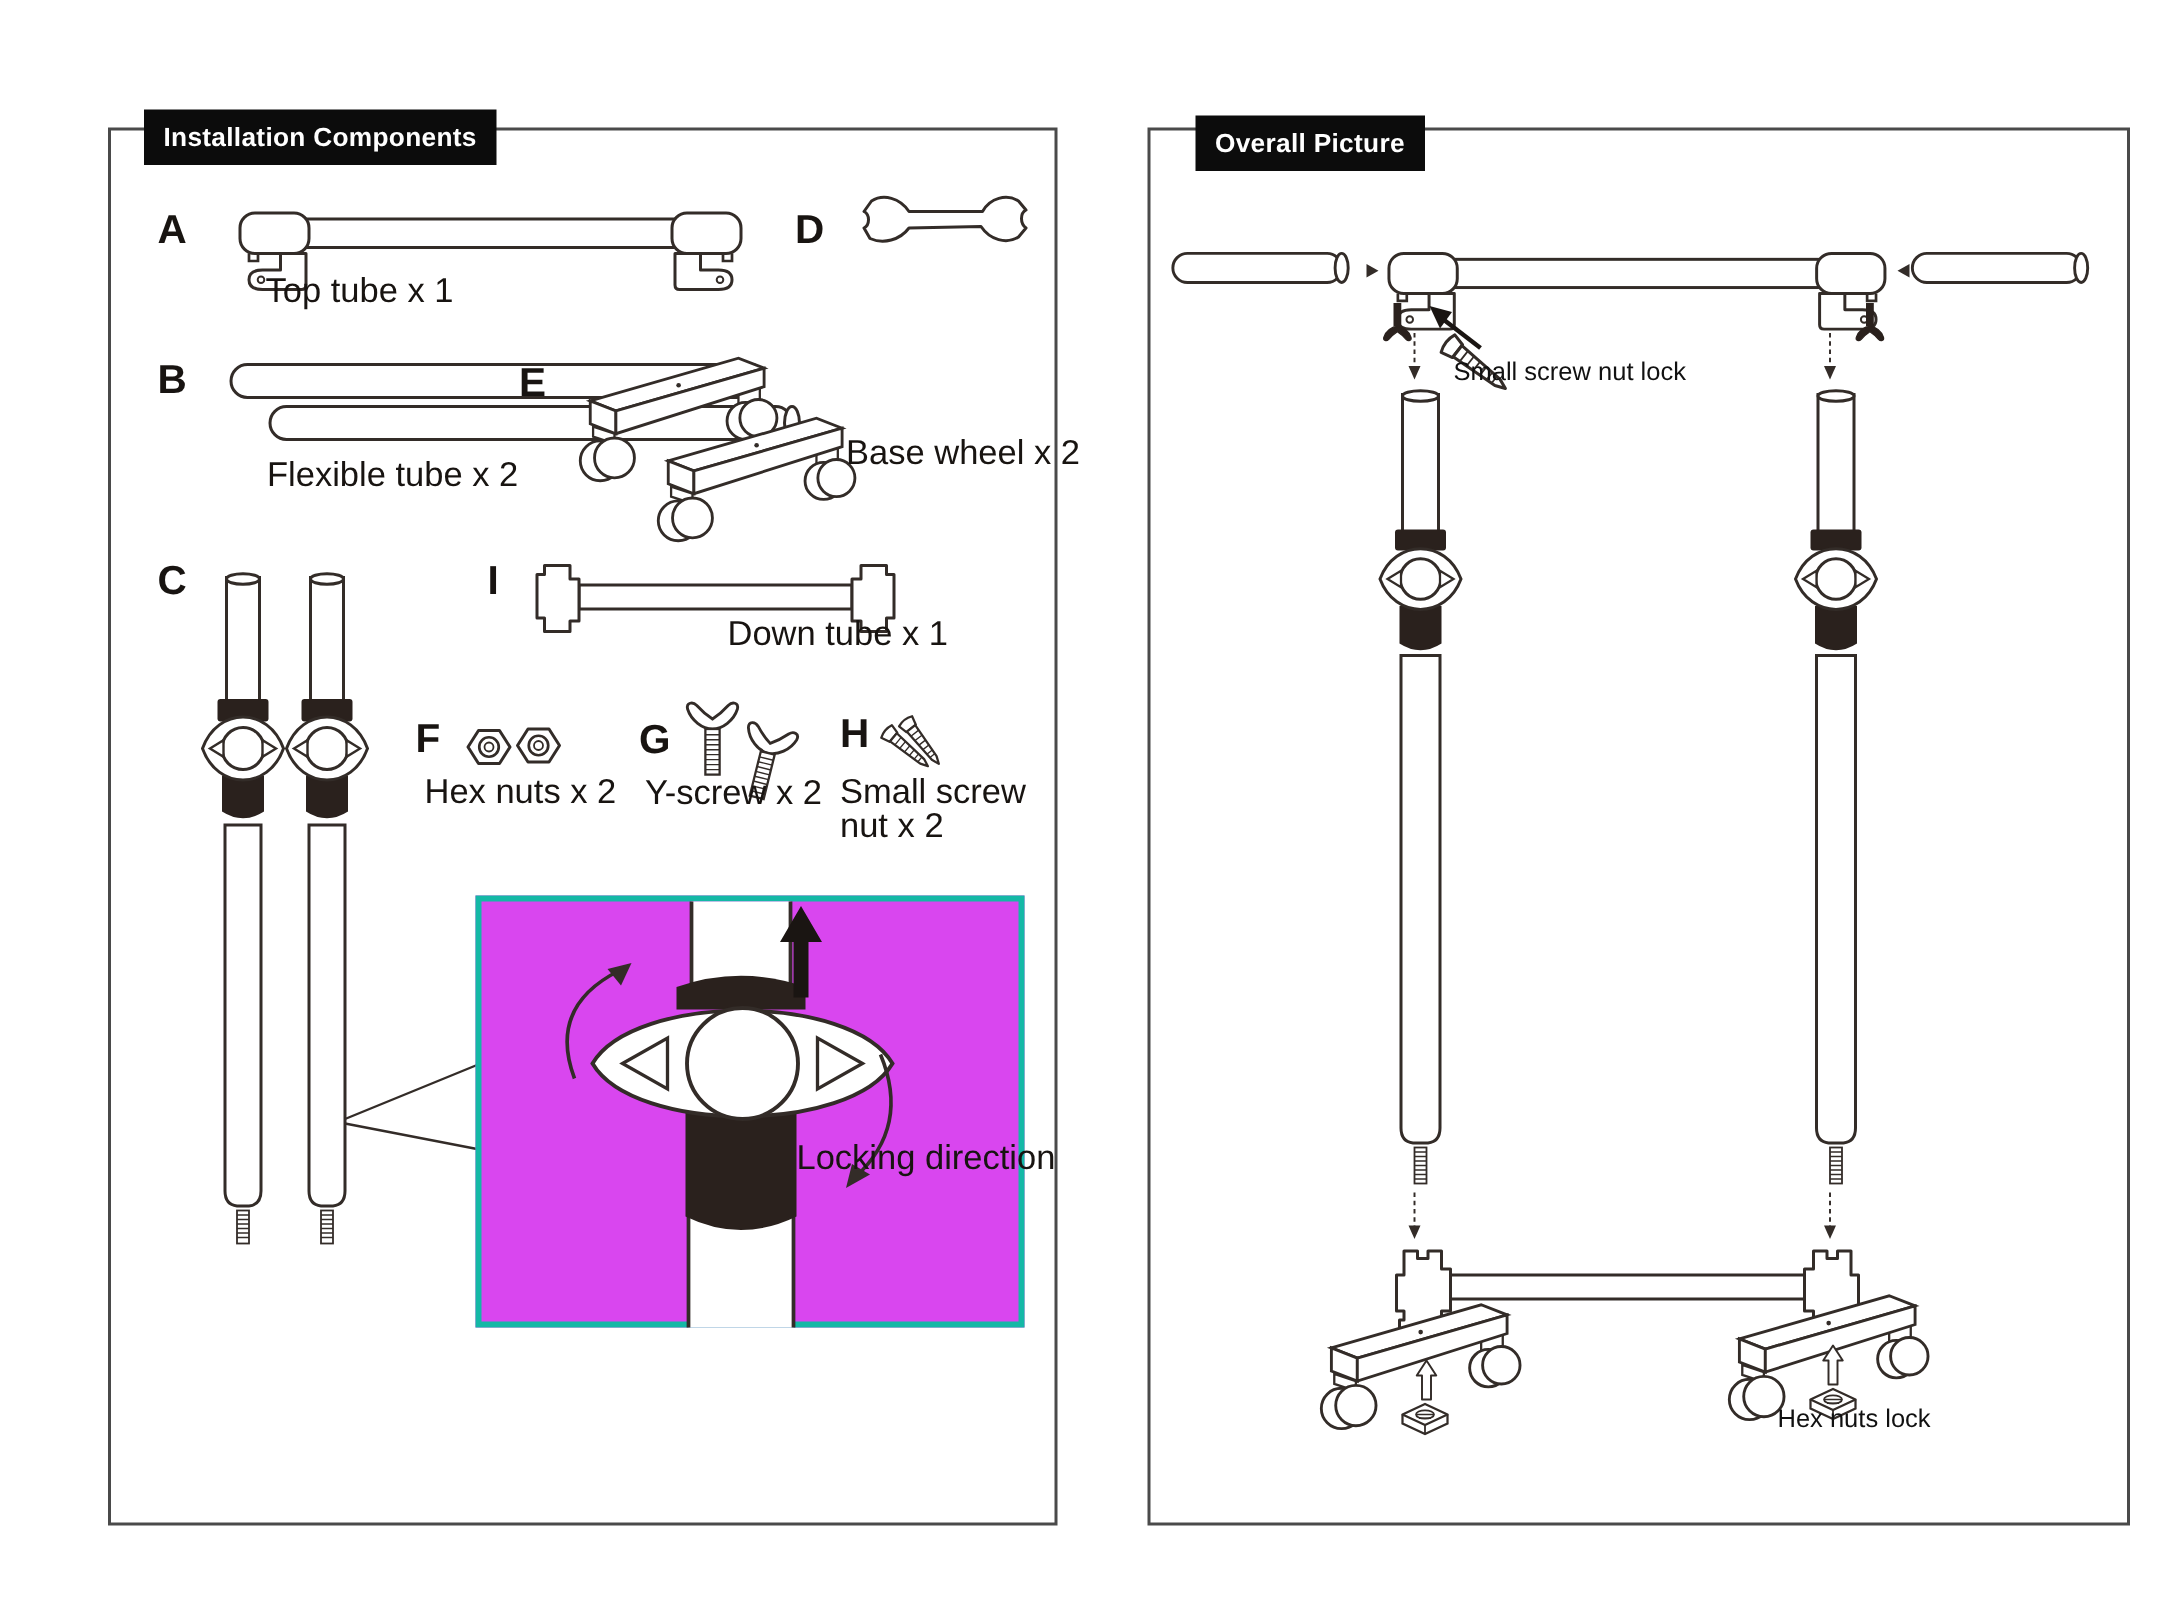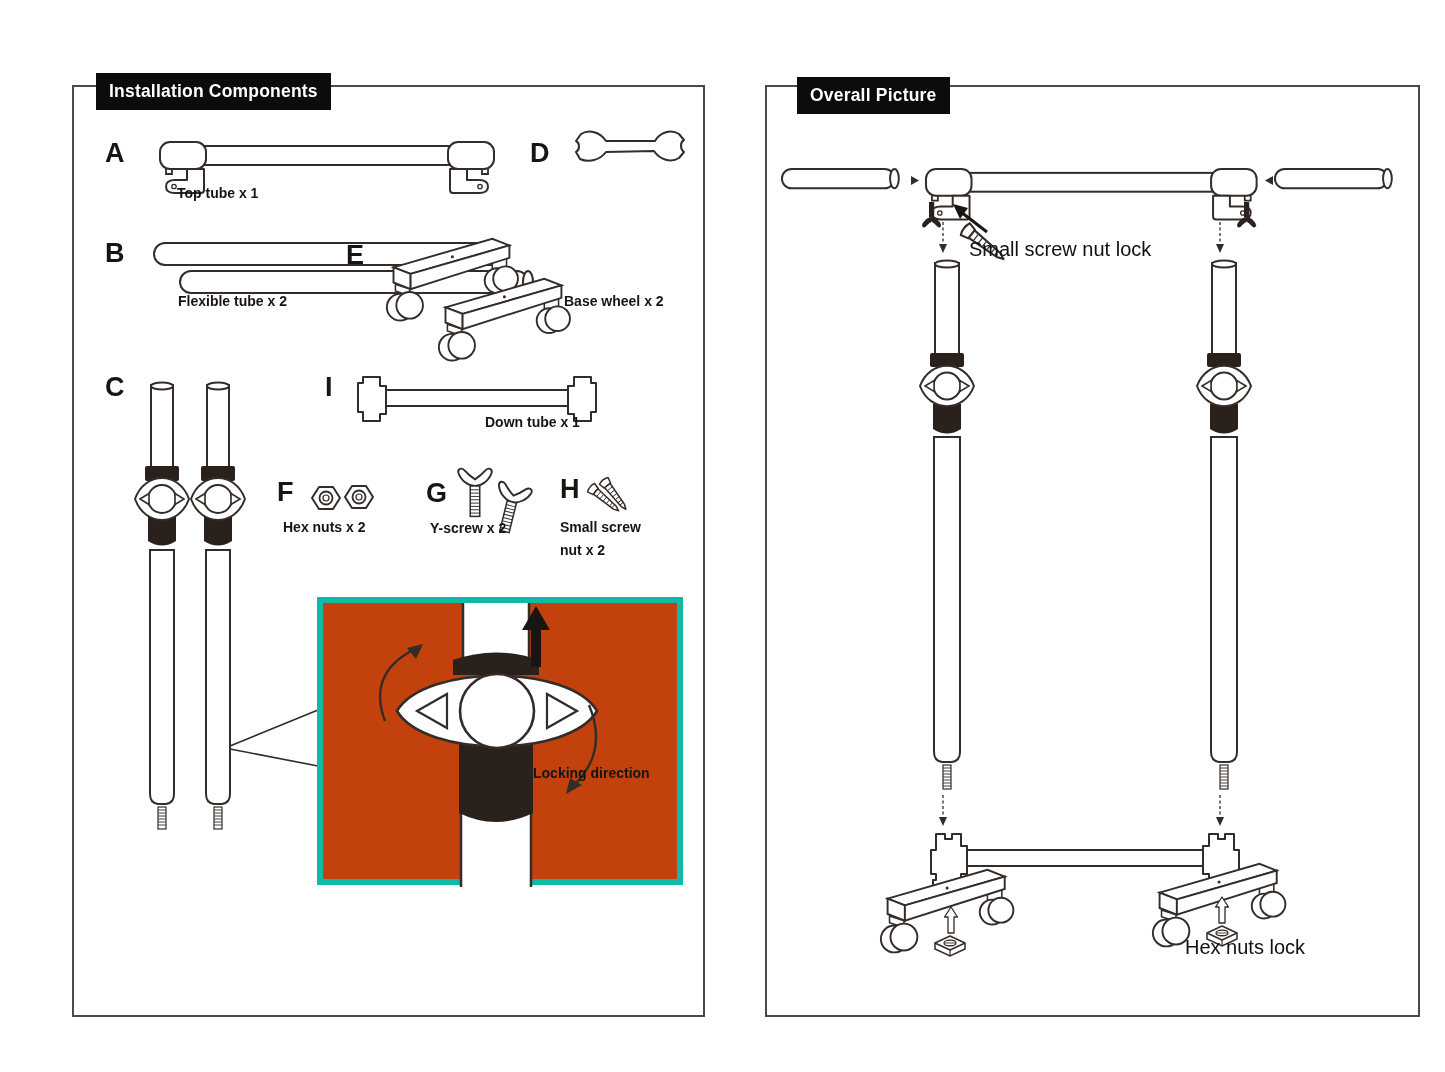--- a/index.html
+++ b/index.html
@@ -4,25 +4,25 @@
 <style>
   html,body{margin:0;padding:0;background:#ffffff;}
   #canvas{position:relative;width:1445px;height:1072px;background:#fff;overflow:hidden;
           font-family:"Liberation Sans","DejaVu Sans",sans-serif;color:#151210;}
   .panel{position:absolute;border:2px solid #4a4a4a;background:#fff;box-sizing:border-box;}
   #left-panel{left:72px;top:85px;width:633px;height:932px;}
   #right-panel{left:765px;top:85px;width:655px;height:932px;}
   .title-box{position:absolute;background:#0c0c0c;color:#fff;font-size:17.5px;font-weight:600;
              padding:8px 13px;letter-spacing:.2px;z-index:5;white-space:nowrap;}
   .letter{position:absolute;font-size:27px;font-weight:700;line-height:1;color:#181411;}
-  .plabel{position:absolute;font-size:14px;font-weight:700;line-height:23px;color:#181411;white-space:nowrap;}
-  .note{position:absolute;font-size:20px;font-weight:400;color:#111;white-space:nowrap;}
+  .plabel{position:absolute;font-size:23px;font-weight:400;line-height:23px;color:#181411;white-space:nowrap;}
+  .note{position:absolute;font-size:17px;font-weight:400;color:#111;white-space:nowrap;}
   .caption{position:absolute;font-size:22px;font-weight:400;color:#1d1a18;white-space:nowrap;}
   .abs{position:absolute;}
-  .detail-box{position:absolute;border:6px solid #14b8a6;box-sizing:border-box;background:#c2410c;}
+  .detail-box{position:absolute;border:4px solid #14b8a6;box-sizing:border-box;background:#d946ef;}
   svg{display:block;overflow:visible;}
 </style>
 </head>
 <body>
 
 <div id="canvas">
 
 <svg width="0" height="0" style="position:absolute" aria-hidden="true">
 <defs>
   <g id="g-toptube">
@@ -143,21 +143,21 @@
         <use href="#g-wrench"></use>
       </svg>
 
   <div class="letter" style="left:31px;top:153px;">B</div>
   <svg class="abs" style="left:76px;top:152px;" width="392" height="60">
     <rect x="4" y="4" width="348" height="22" rx="11" fill="#fff" stroke="#332c28" stroke-width="2"></rect>
     <ellipse cx="352" cy="15" rx="5" ry="11" fill="#fff" stroke="#332c28" stroke-width="2"></ellipse>
     <rect x="30" y="32" width="348" height="22" rx="11" fill="#fff" stroke="#332c28" stroke-width="2"></rect>
     <ellipse cx="378" cy="43" rx="5" ry="11" fill="#fff" stroke="#332c28" stroke-width="2"></ellipse>
   </svg>
-  <div class="plabel" style="left:104px;top:203px;">Flexible tube x 2</div>
+  <div class="plabel" style="left:104px;top:218px;">Flexible tube x 2</div>
 
   <div class="letter" style="left:272px;top:155px;">E</div>
   <svg class="abs" style="left:300px;top:146px;" width="212" height="142">
     <use href="#g-basewheel" transform="translate(10,2) scale(0.95)"></use>
     <use href="#g-basewheel" transform="translate(62,42) scale(0.95)"></use>
   </svg>
   <div class="plabel" style="left:490px;top:203px;text-align:right;">Base wheel x 2</div>
 
   <div class="letter" style="left:31px;top:287px;">C</div>
   <svg class="abs" style="left:43px;top:291px;" width="90" height="452">

